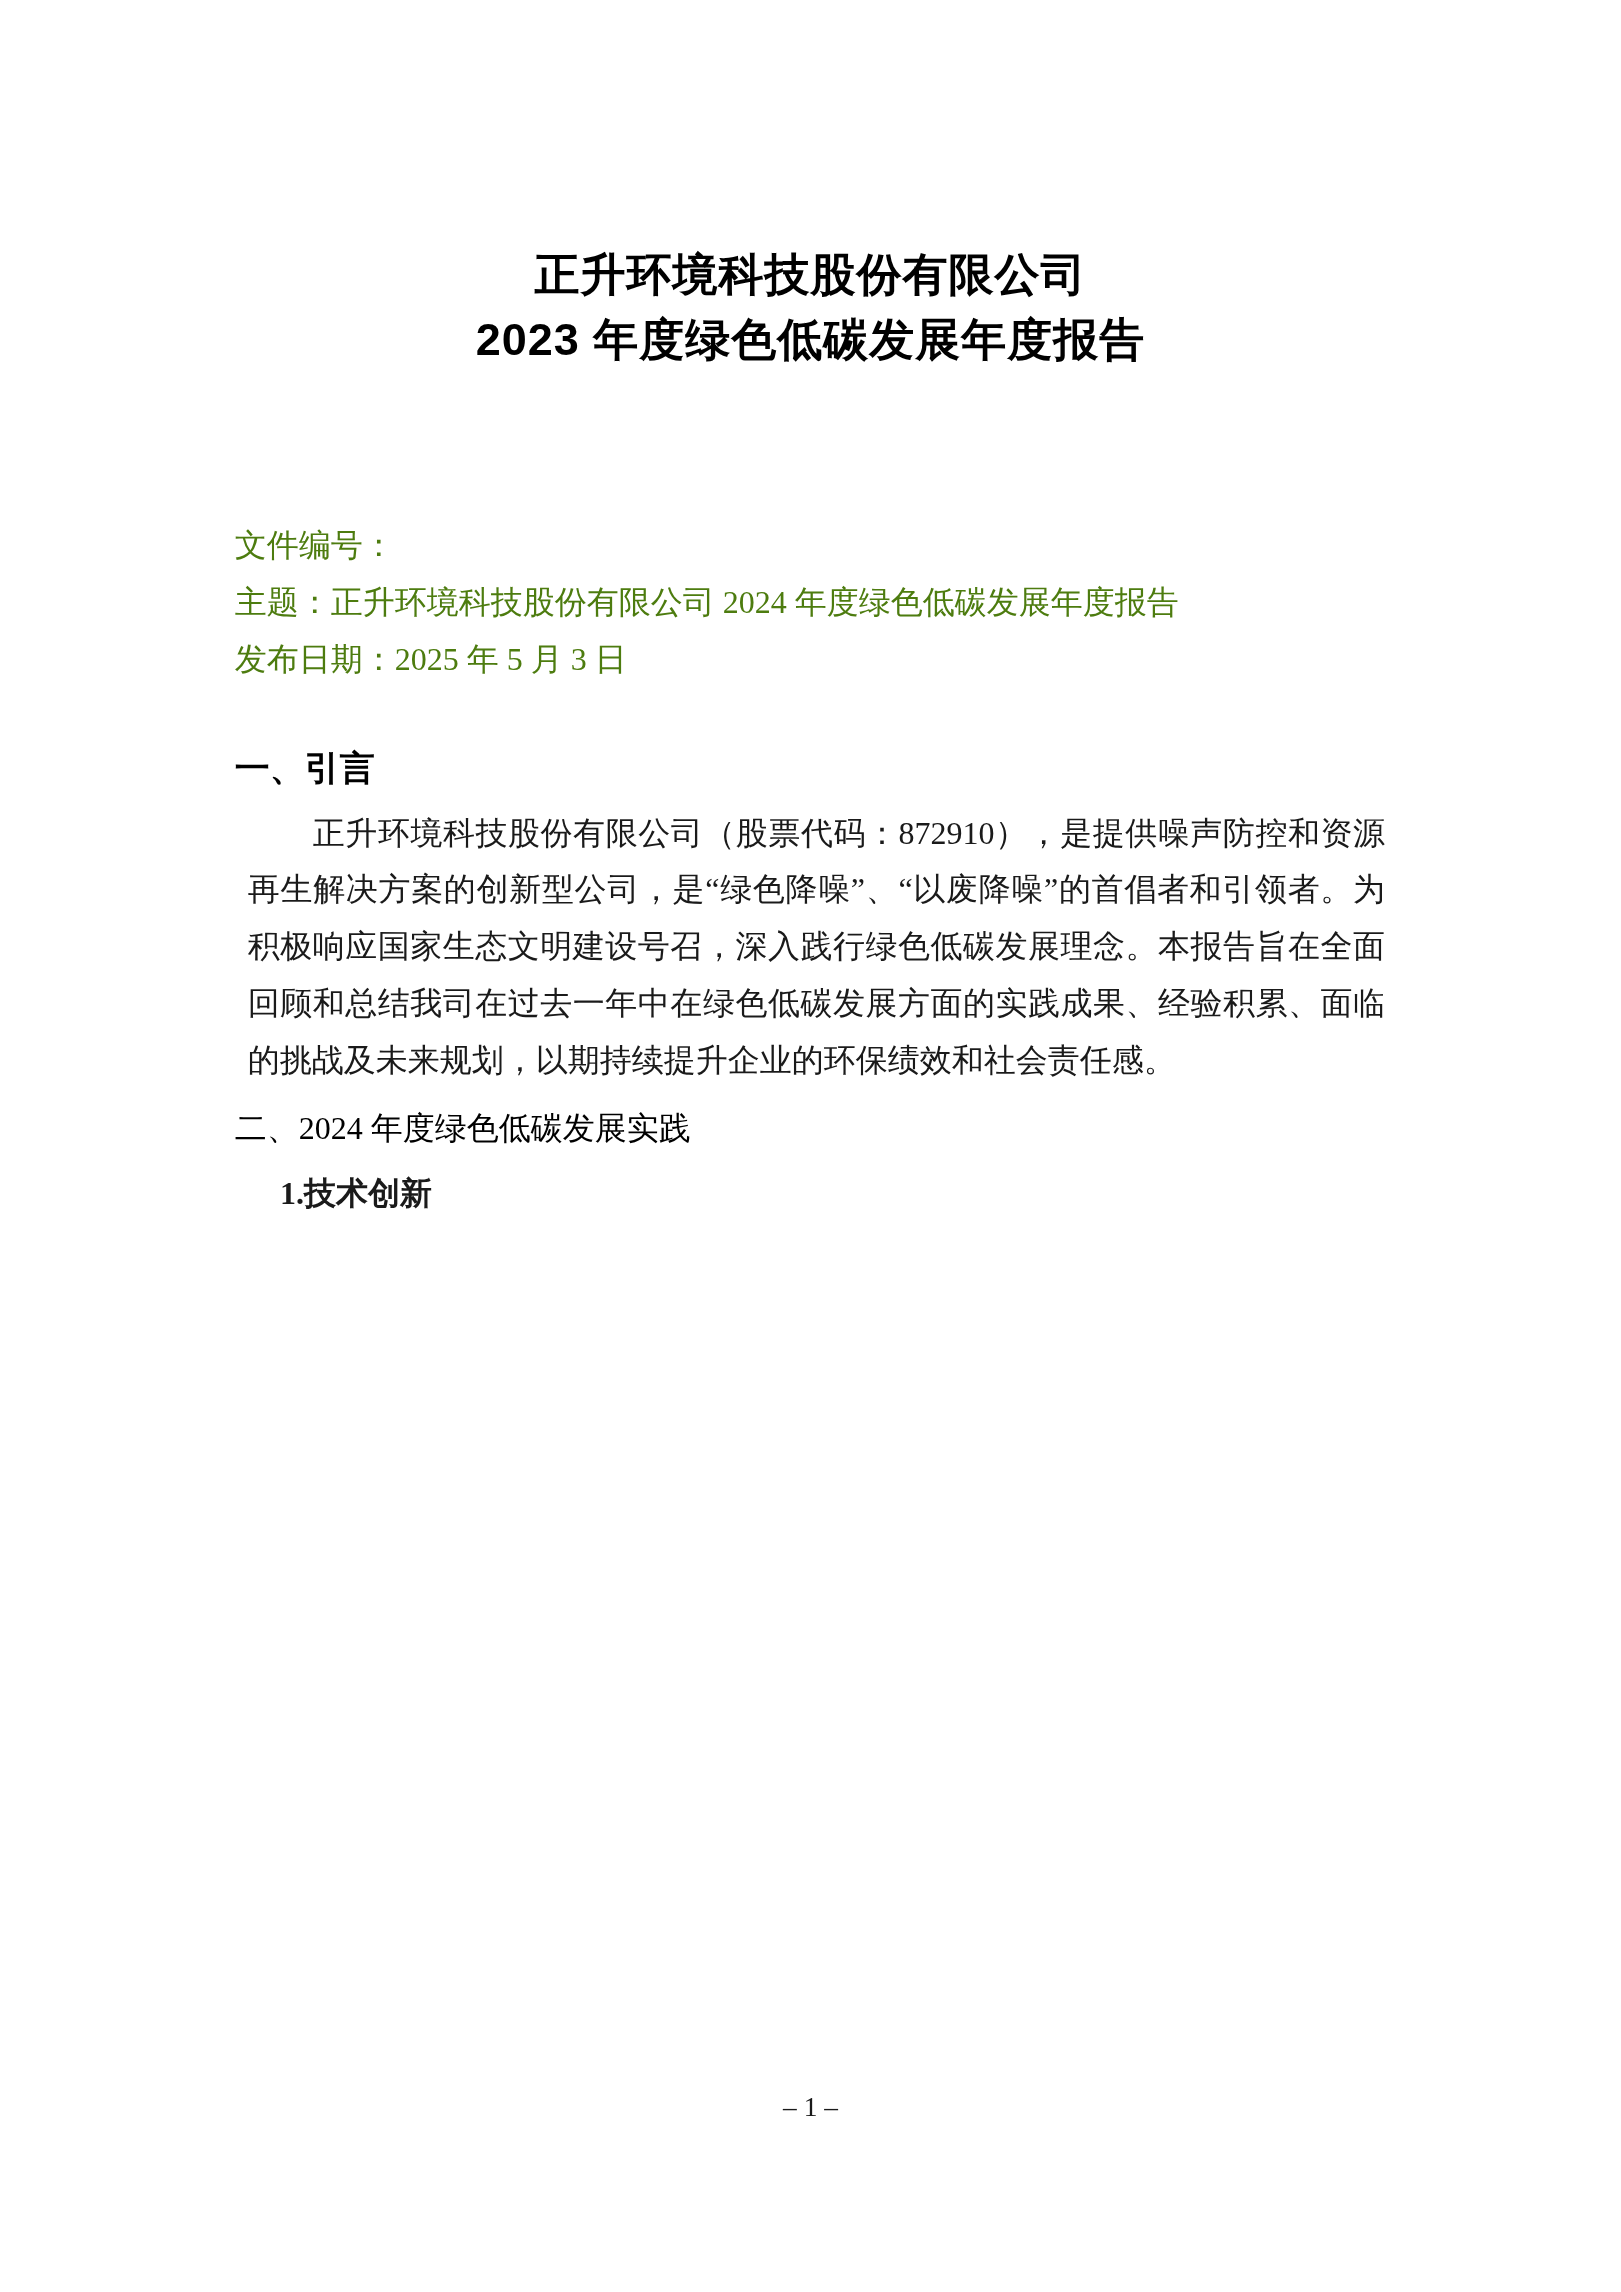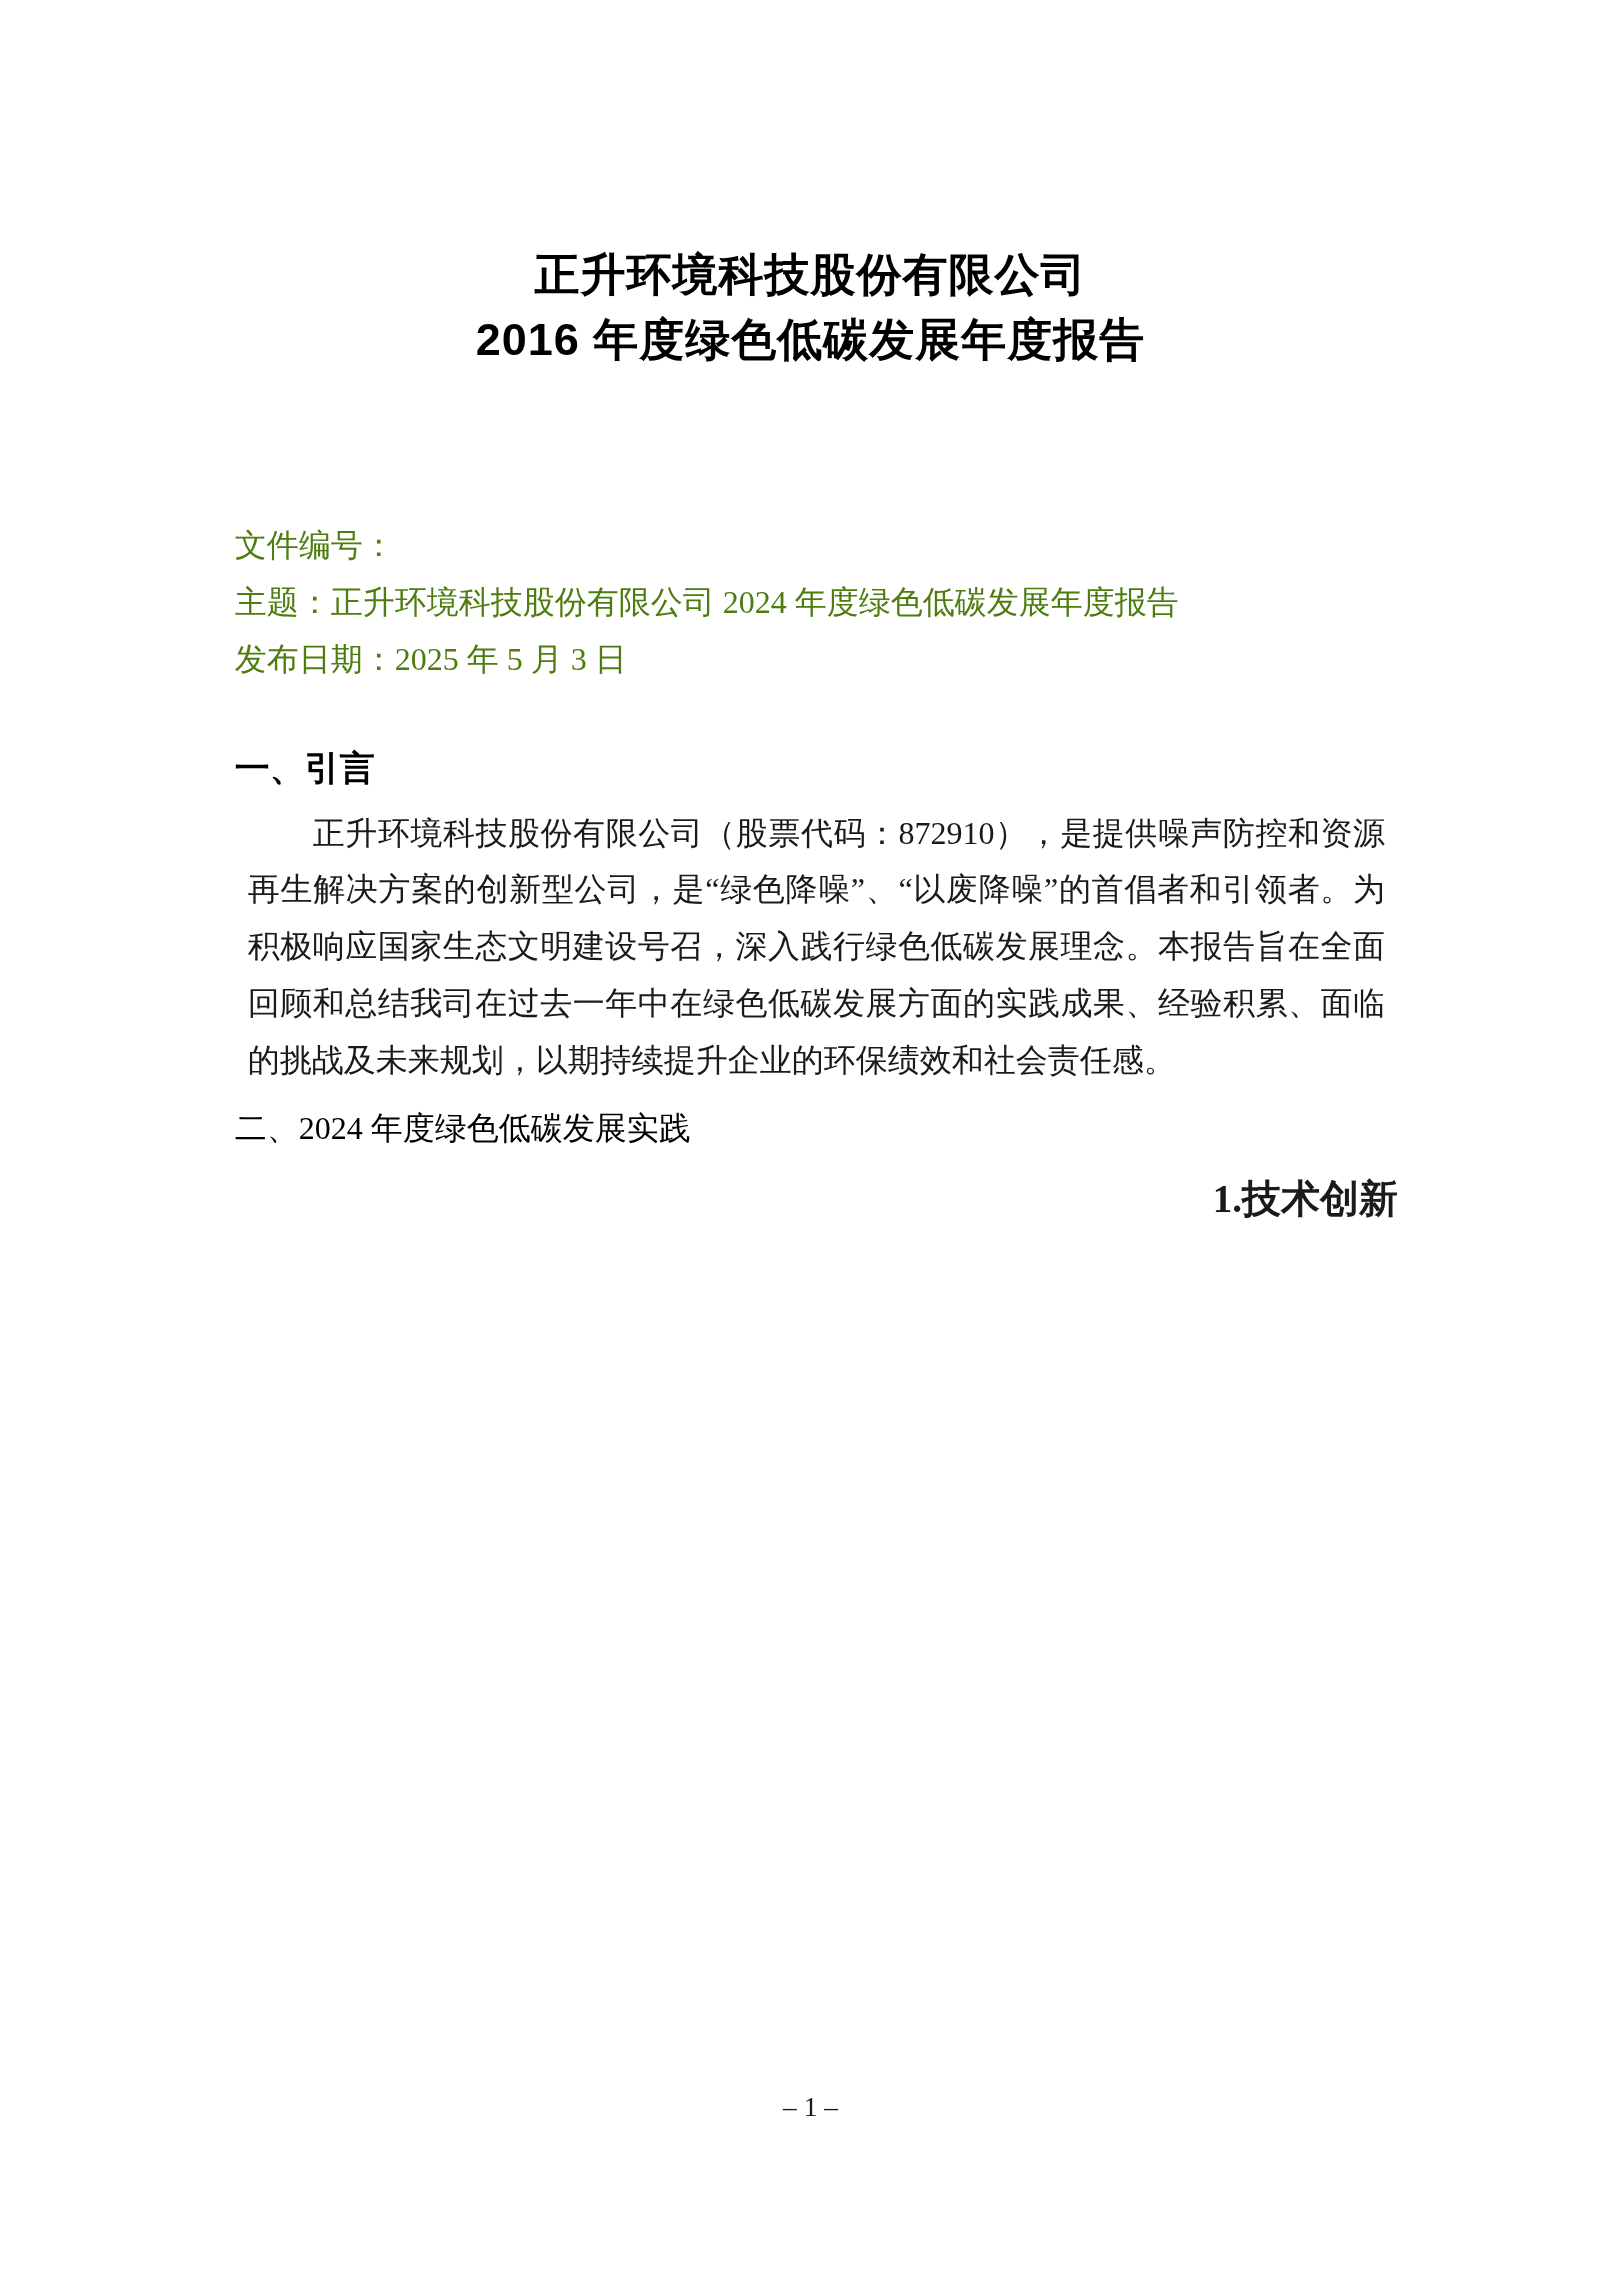--- a/index.html
+++ b/index.html
@@ -63,25 +63,24 @@
     color: #000;
     margin: 17.6px 0 3.9px 0;
     padding-left: 11.8px;
   }
   .h3 {
     font-size: 32px;
     margin: 9.8px 0 3.9px 0;
     padding-left: 57px;
   }
   .h4 {
-    font-size: 39px;
+    font-size: 32px;
     font-weight: bold;
     margin: 21.6px 0 5.9px 0;
     padding-left: 57px;
-    text-align: right;
   }
   p.body-text {
     font-size: 32px;
     line-height: 1.78;
     margin: 13px;
     text-indent: 65px;
     text-align: justify;
     text-justify: inter-ideograph;
     padding-left: 11.8px;
   }
@@ -95,21 +94,21 @@
     color: #1a1a1a;
   }
 </style>
 </head>
 <body>
 
 <div class="page">
 
   <h1 class="doc-title">
     <span>正升环境科技股份有限公司</span>
-    <span class="line2">2016 年度绿色低碳发展年度报告</span>
+    <span class="line2">2023 年度绿色低碳发展年度报告</span>
   </h1>
 
   <div class="meta-block meta-wrap">
     <div class="meta-line">文件编号：</div>
     <div class="meta-line">主题：正升环境科技股份有限公司 2024 年度绿色低碳发展年度报告</div>
     <div class="meta-line">发布日期：2025 年 5 月 3 日</div>
   </div>
 
   <h2 class="h1">一、引言</h2>
   <p class="body-text">正升环境科技股份有限公司（股票代码：872910），是提供噪声防控和资源再生解决方案的创新型公司，是“绿色降噪”、“以废降噪”的首倡者和引领者。为积极响应国家生态文明建设号召，深入践行绿色低碳发展理念。本报告旨在全面回顾和总结我司在过去一年中在绿色低碳发展方面的实践成果、经验积累、面临的挑战及未来规划，以期持续提升企业的环保绩效和社会责任感。</p>

